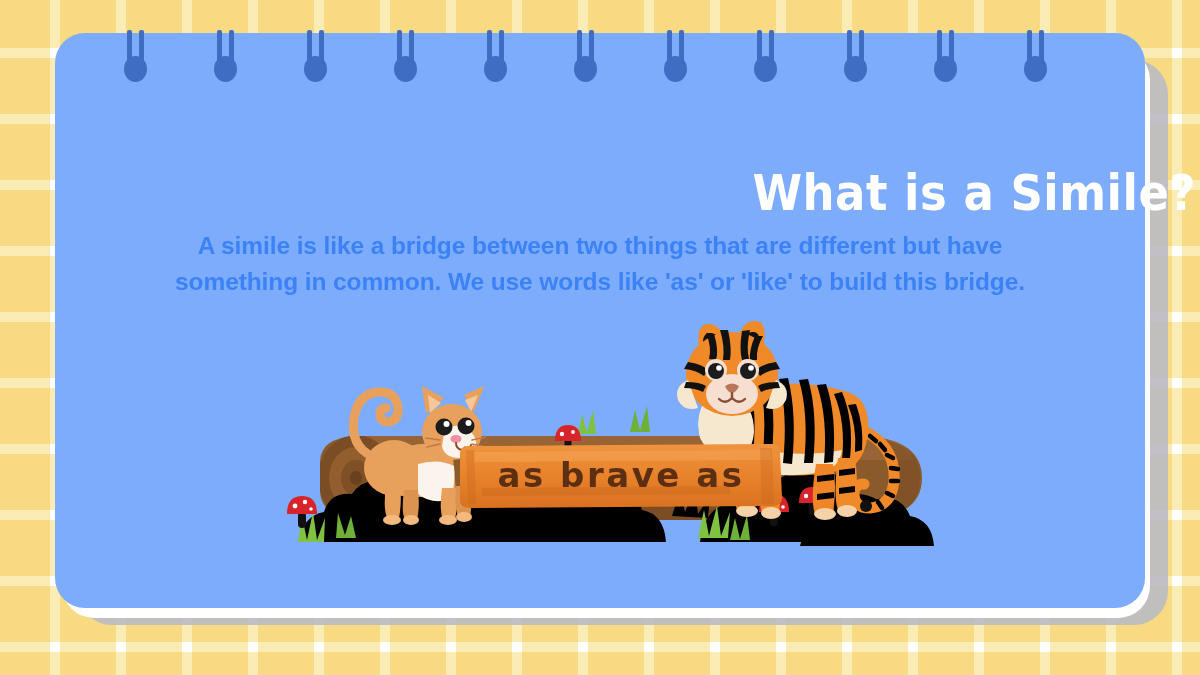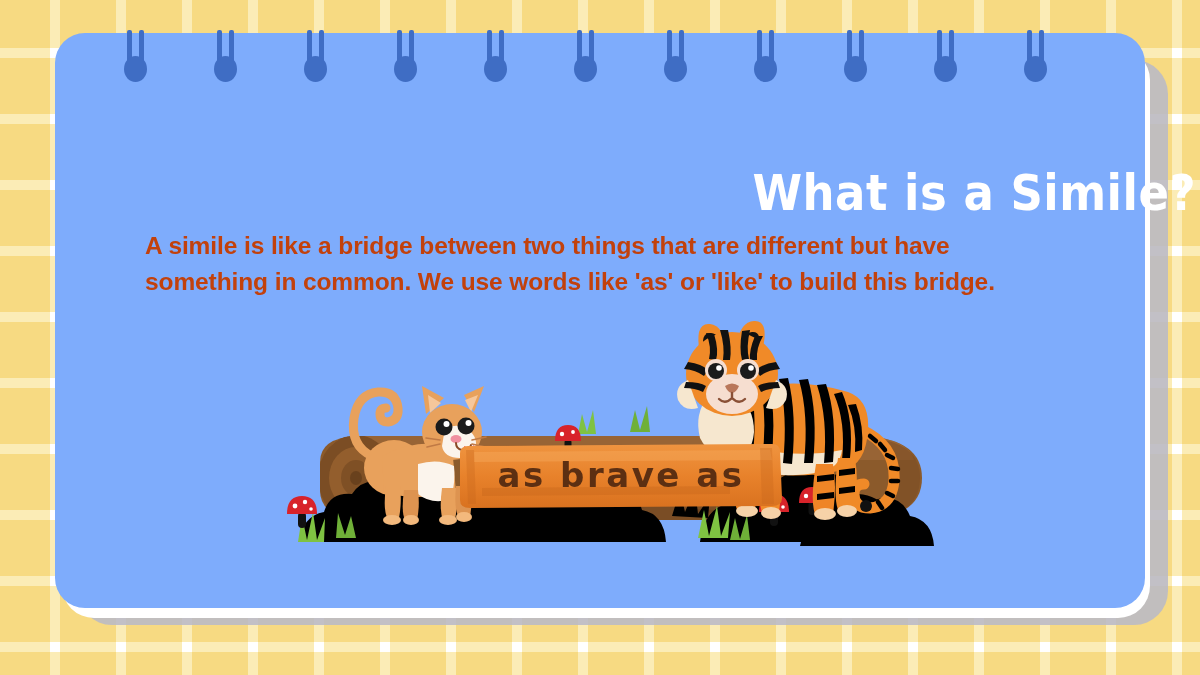--- a/index.html
+++ b/index.html
@@ -108,22 +108,22 @@
     line-height: 58px;
     letter-spacing: .5px;
     font-stretch: condensed;
     margin-top: 36px;
   }
   #body-text {
     position: absolute;
     left: 145px;
     top: 228px;
     width: 910px;
-    text-align: left;
-    color: #c2410c;
+    text-align: center;
+    color: #3b82f6;
     font-family: "Liberation Sans", sans-serif;
     font-weight: 700;
     font-size: 24.5px;
     line-height: 36px;
     letter-spacing: -.1px;
   }
 
   
   #scene {
     position: absolute;

